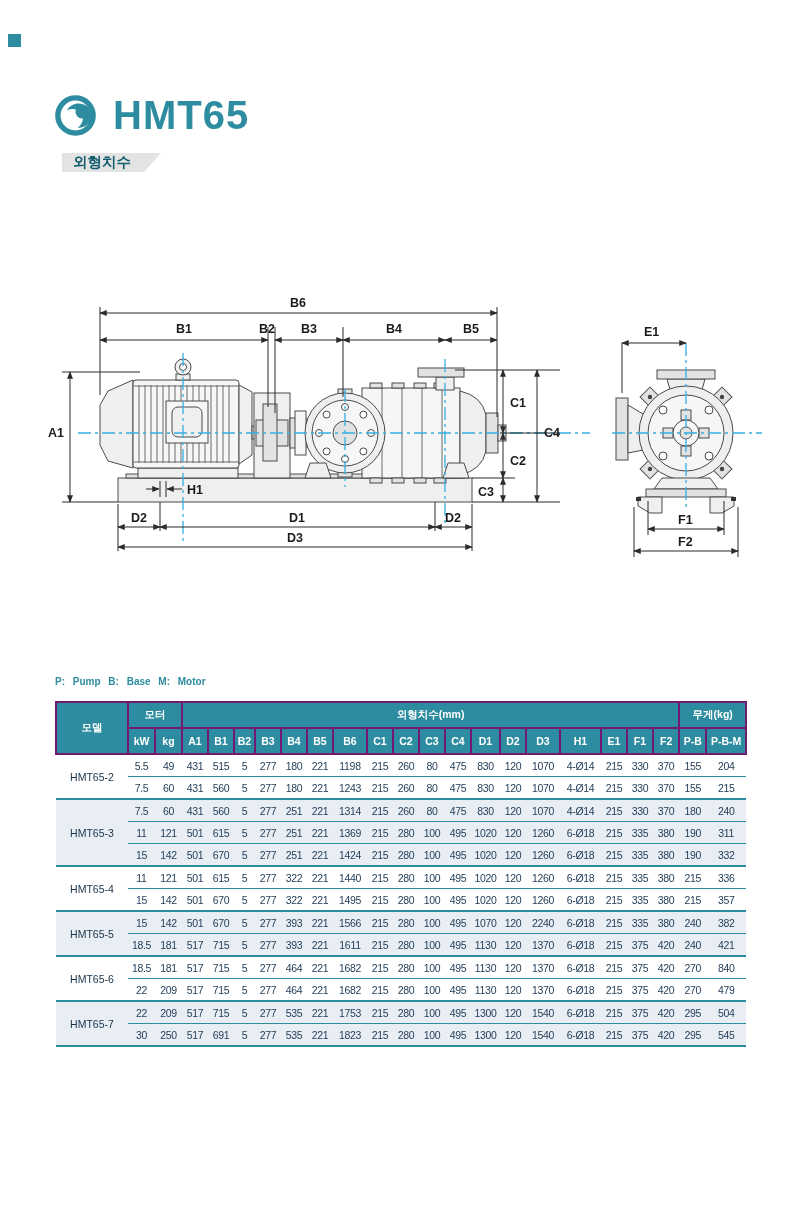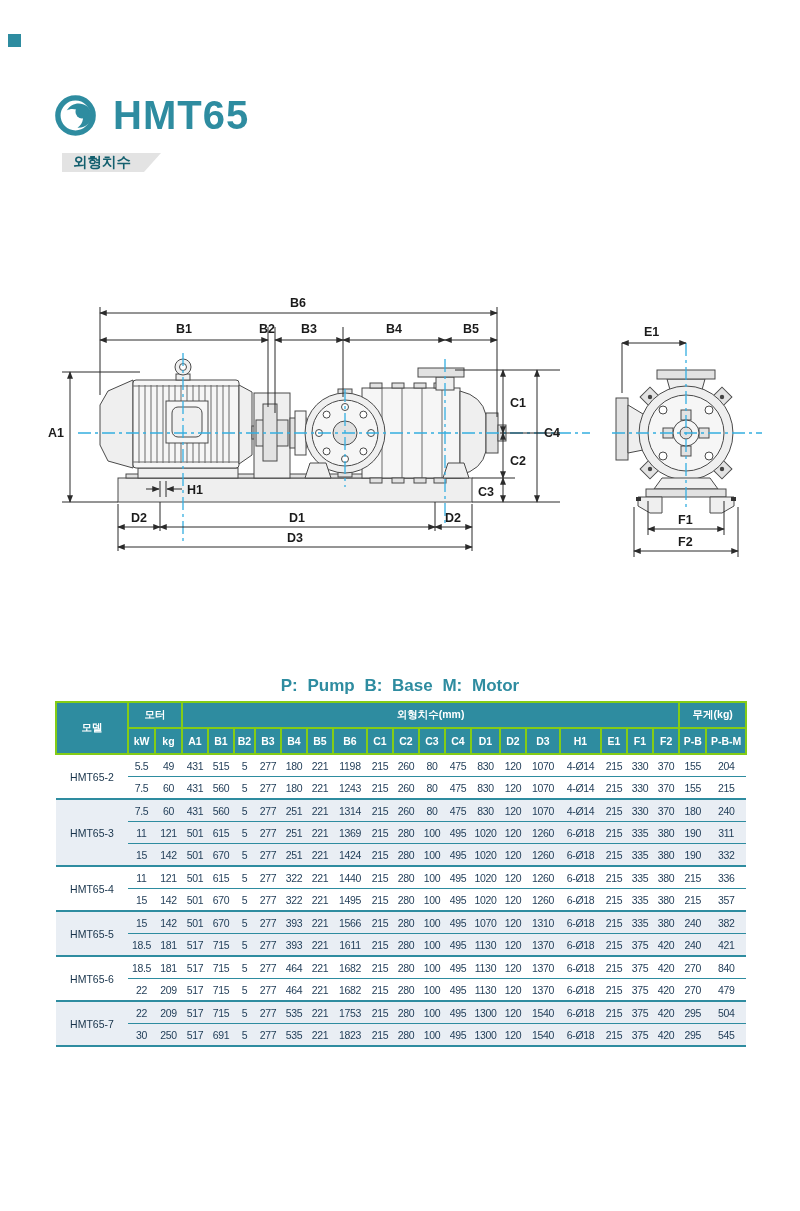--- a/index.html
+++ b/index.html
@@ -25,29 +25,29 @@
   
   .diagram{position:absolute;left:0;top:285px;width:800px;height:300px;}
   .draw{stroke:#4a4a4a;stroke-width:1;fill:#efefef;}
   .draw2{stroke:#4a4a4a;stroke-width:1;fill:#f6f6f6;}
   .draw3{stroke:#4a4a4a;stroke-width:1;fill:#e2e2e2;}
   .dimline{stroke:#2b2b2b;stroke-width:1;fill:none;}
   .cl{stroke:var(--centerline,#35aee0);stroke-width:1.3;fill:none;stroke-dasharray:13 4 3 4;}
   .dim{font:bold 12.5px "Liberation Sans",sans-serif;fill:#1b1b1b;}
 
   
-  .legend{position:absolute;left:55px;top:676px;width:690px;text-align:center;
-          color:var(--accent,#2e8ca0);font-weight:bold;font-size:17px;word-spacing:5px;}
+  .legend{position:absolute;left:55px;top:676px;width:690px;text-align:left;
+          color:var(--accent,#2e8ca0);font-weight:bold;font-size:10px;word-spacing:5px;}
 
   
   .spec-table-wrap{position:absolute;left:55px;top:701px;width:690px;}
   table.spec{border-collapse:collapse;table-layout:fixed;width:690px;
              border-bottom:2px solid var(--accent,#2e8ca0);}
   table.spec thead th{background:var(--accent,#2e8ca0);color:#fff;font-size:10.5px;font-weight:bold;
-             border:2px solid #84cc16;height:22px;padding:1px 0;}
+             border:2px solid #701a75;height:22px;padding:1px 0;}
   table.spec td, table.spec tbody th{font-size:10.5px;text-align:center;padding:4.5px 0;
              color:var(--body-text,#1d3a55);letter-spacing:-0.3px;white-space:nowrap;}
   table.spec tbody th.model{font-weight:normal;color:#16324a;letter-spacing:0;}
   table.spec tr.row-sep td{border-top:1px solid var(--accent,#2e8ca0);}
   table.spec tr.group-start td, table.spec tr.group-start th{border-top:2px solid var(--accent,#2e8ca0);}
   table.spec tr.shaded td, table.spec tr.shaded th{background:var(--shaded,#e9eef4);}
 </style>
 </head>
 <body>
 
@@ -502,21 +502,21 @@
             <td>277</td>
             <td>393</td>
             <td>221</td>
             <td>1566</td>
             <td>215</td>
             <td>280</td>
             <td>100</td>
             <td>495</td>
             <td>1070</td>
             <td>120</td>
-            <td>1310</td>
+            <td>2240</td>
             <td>6-Ø18</td>
             <td>215</td>
             <td>335</td>
             <td>380</td>
             <td>240</td>
             <td>382</td>
           </tr>
           <tr class="shaded row-sep">
             <td>18.5</td>
             <td>181</td>

